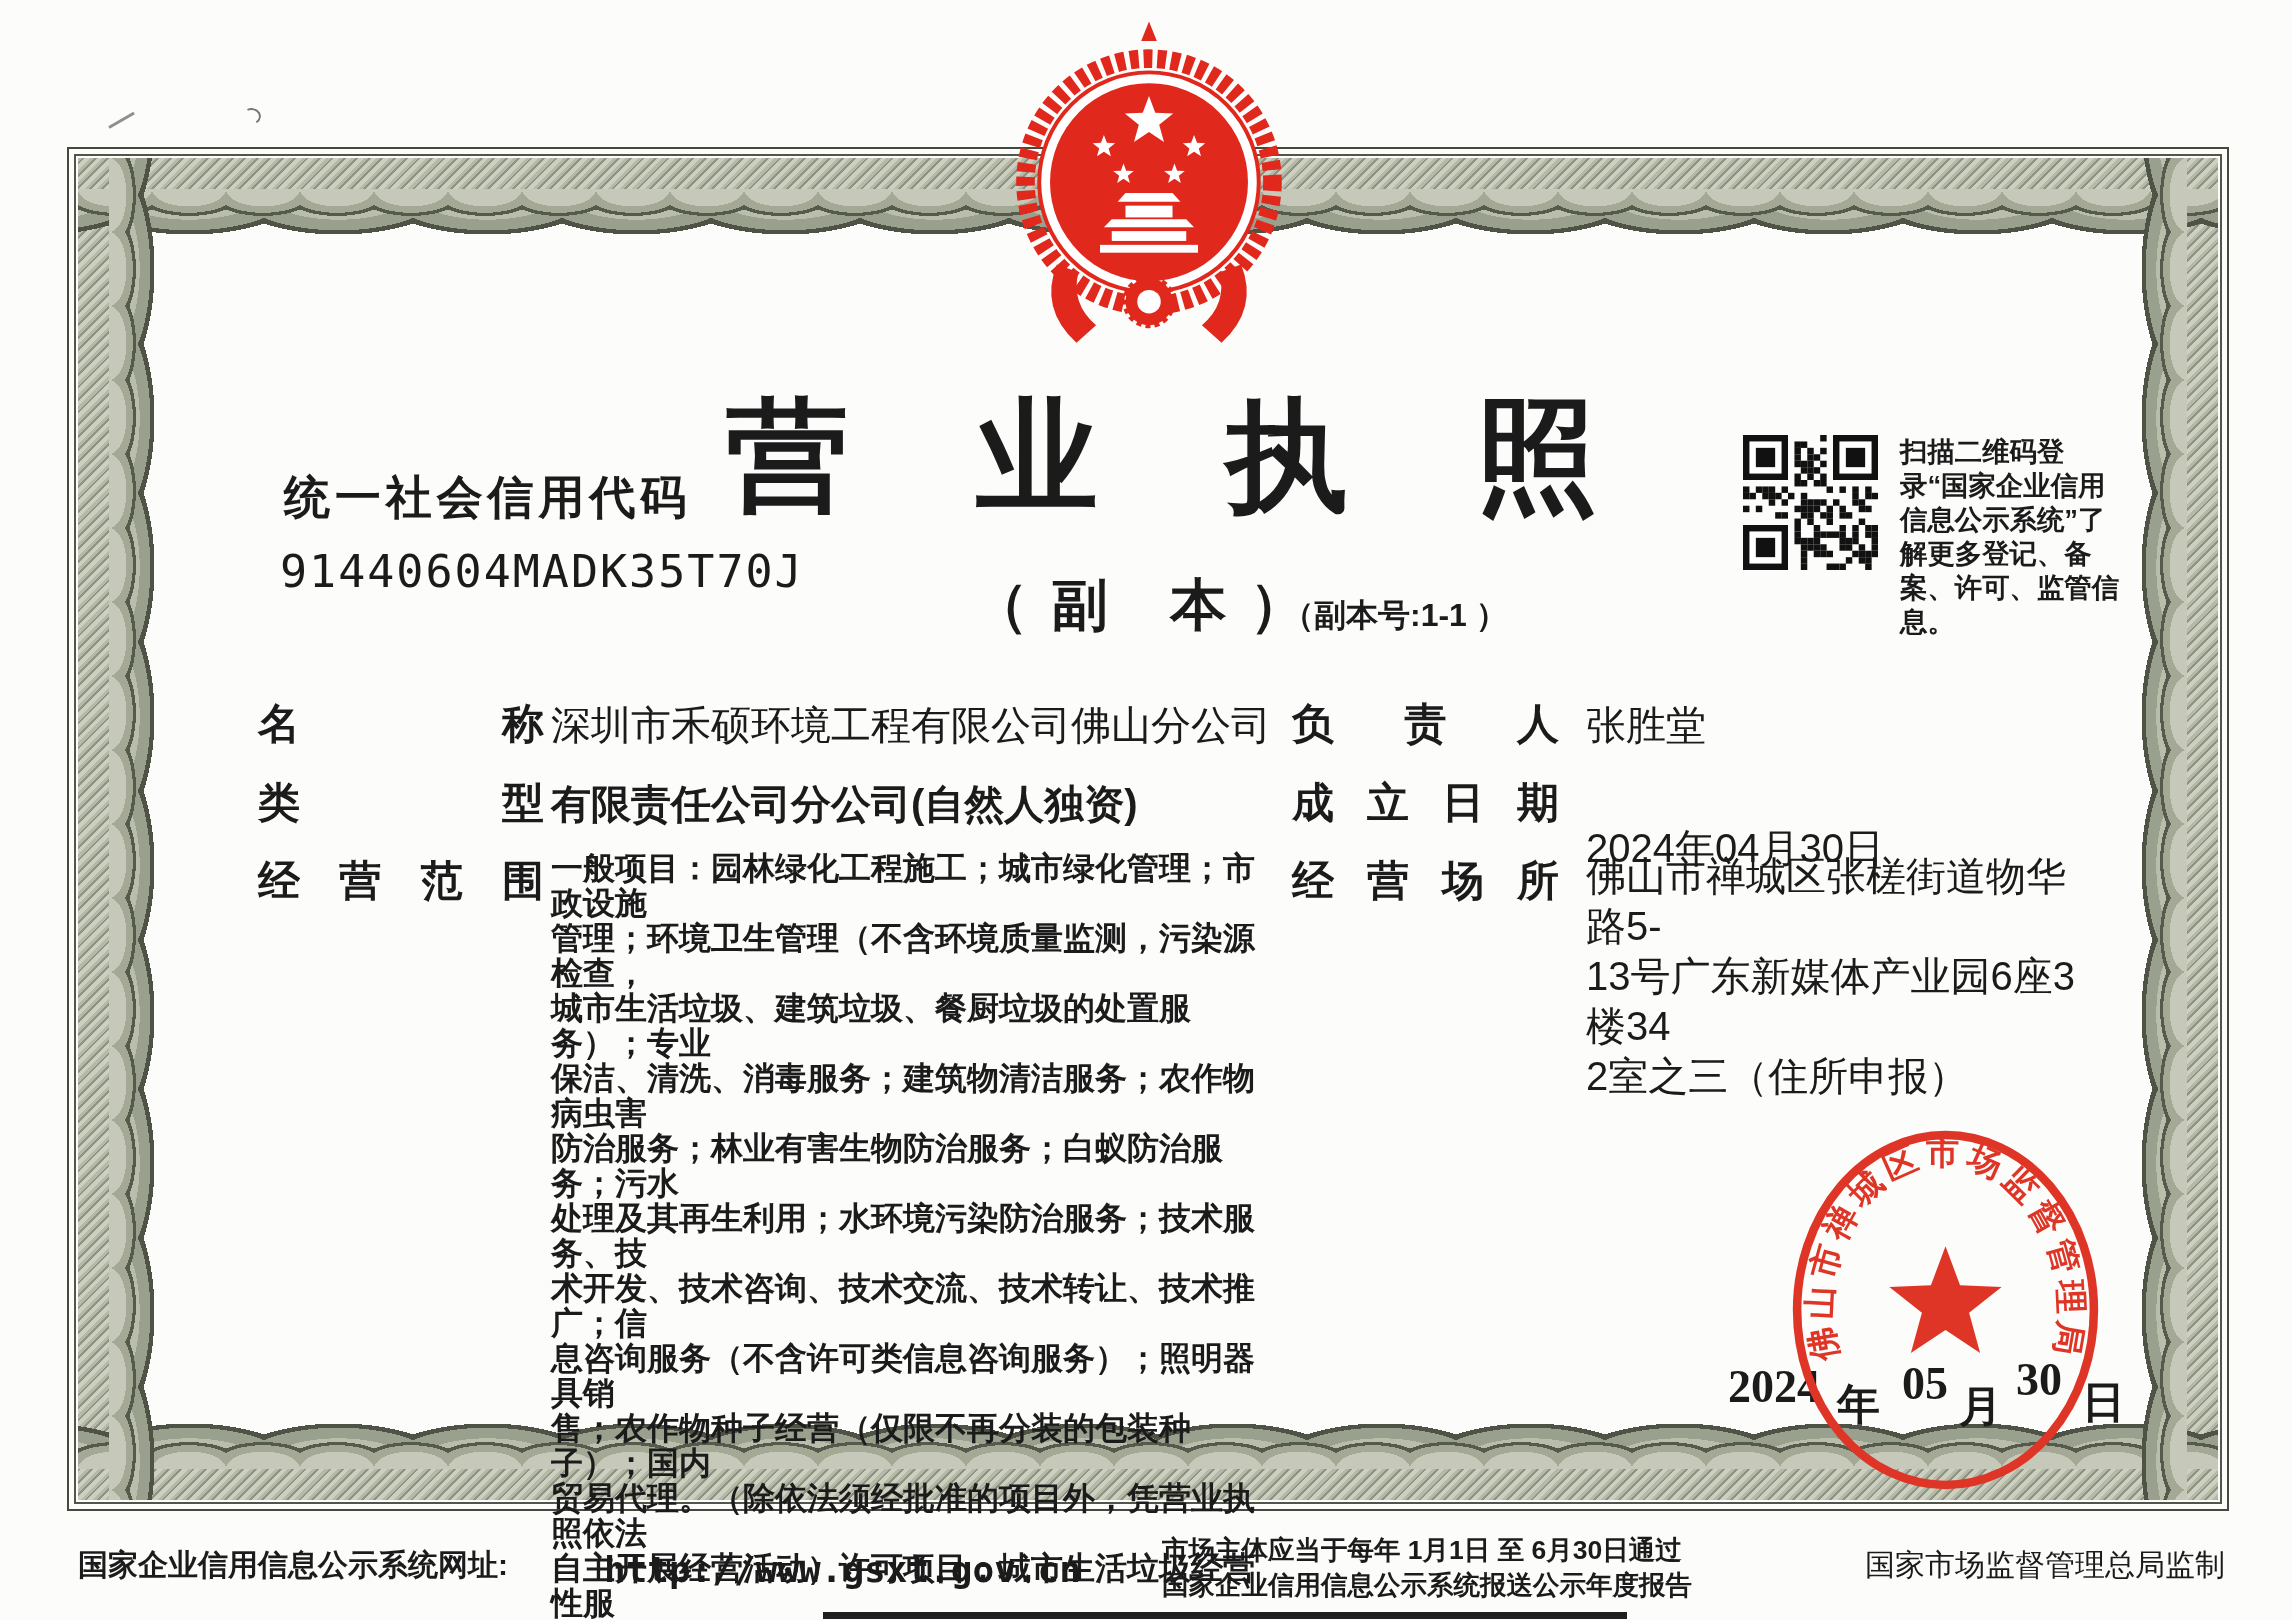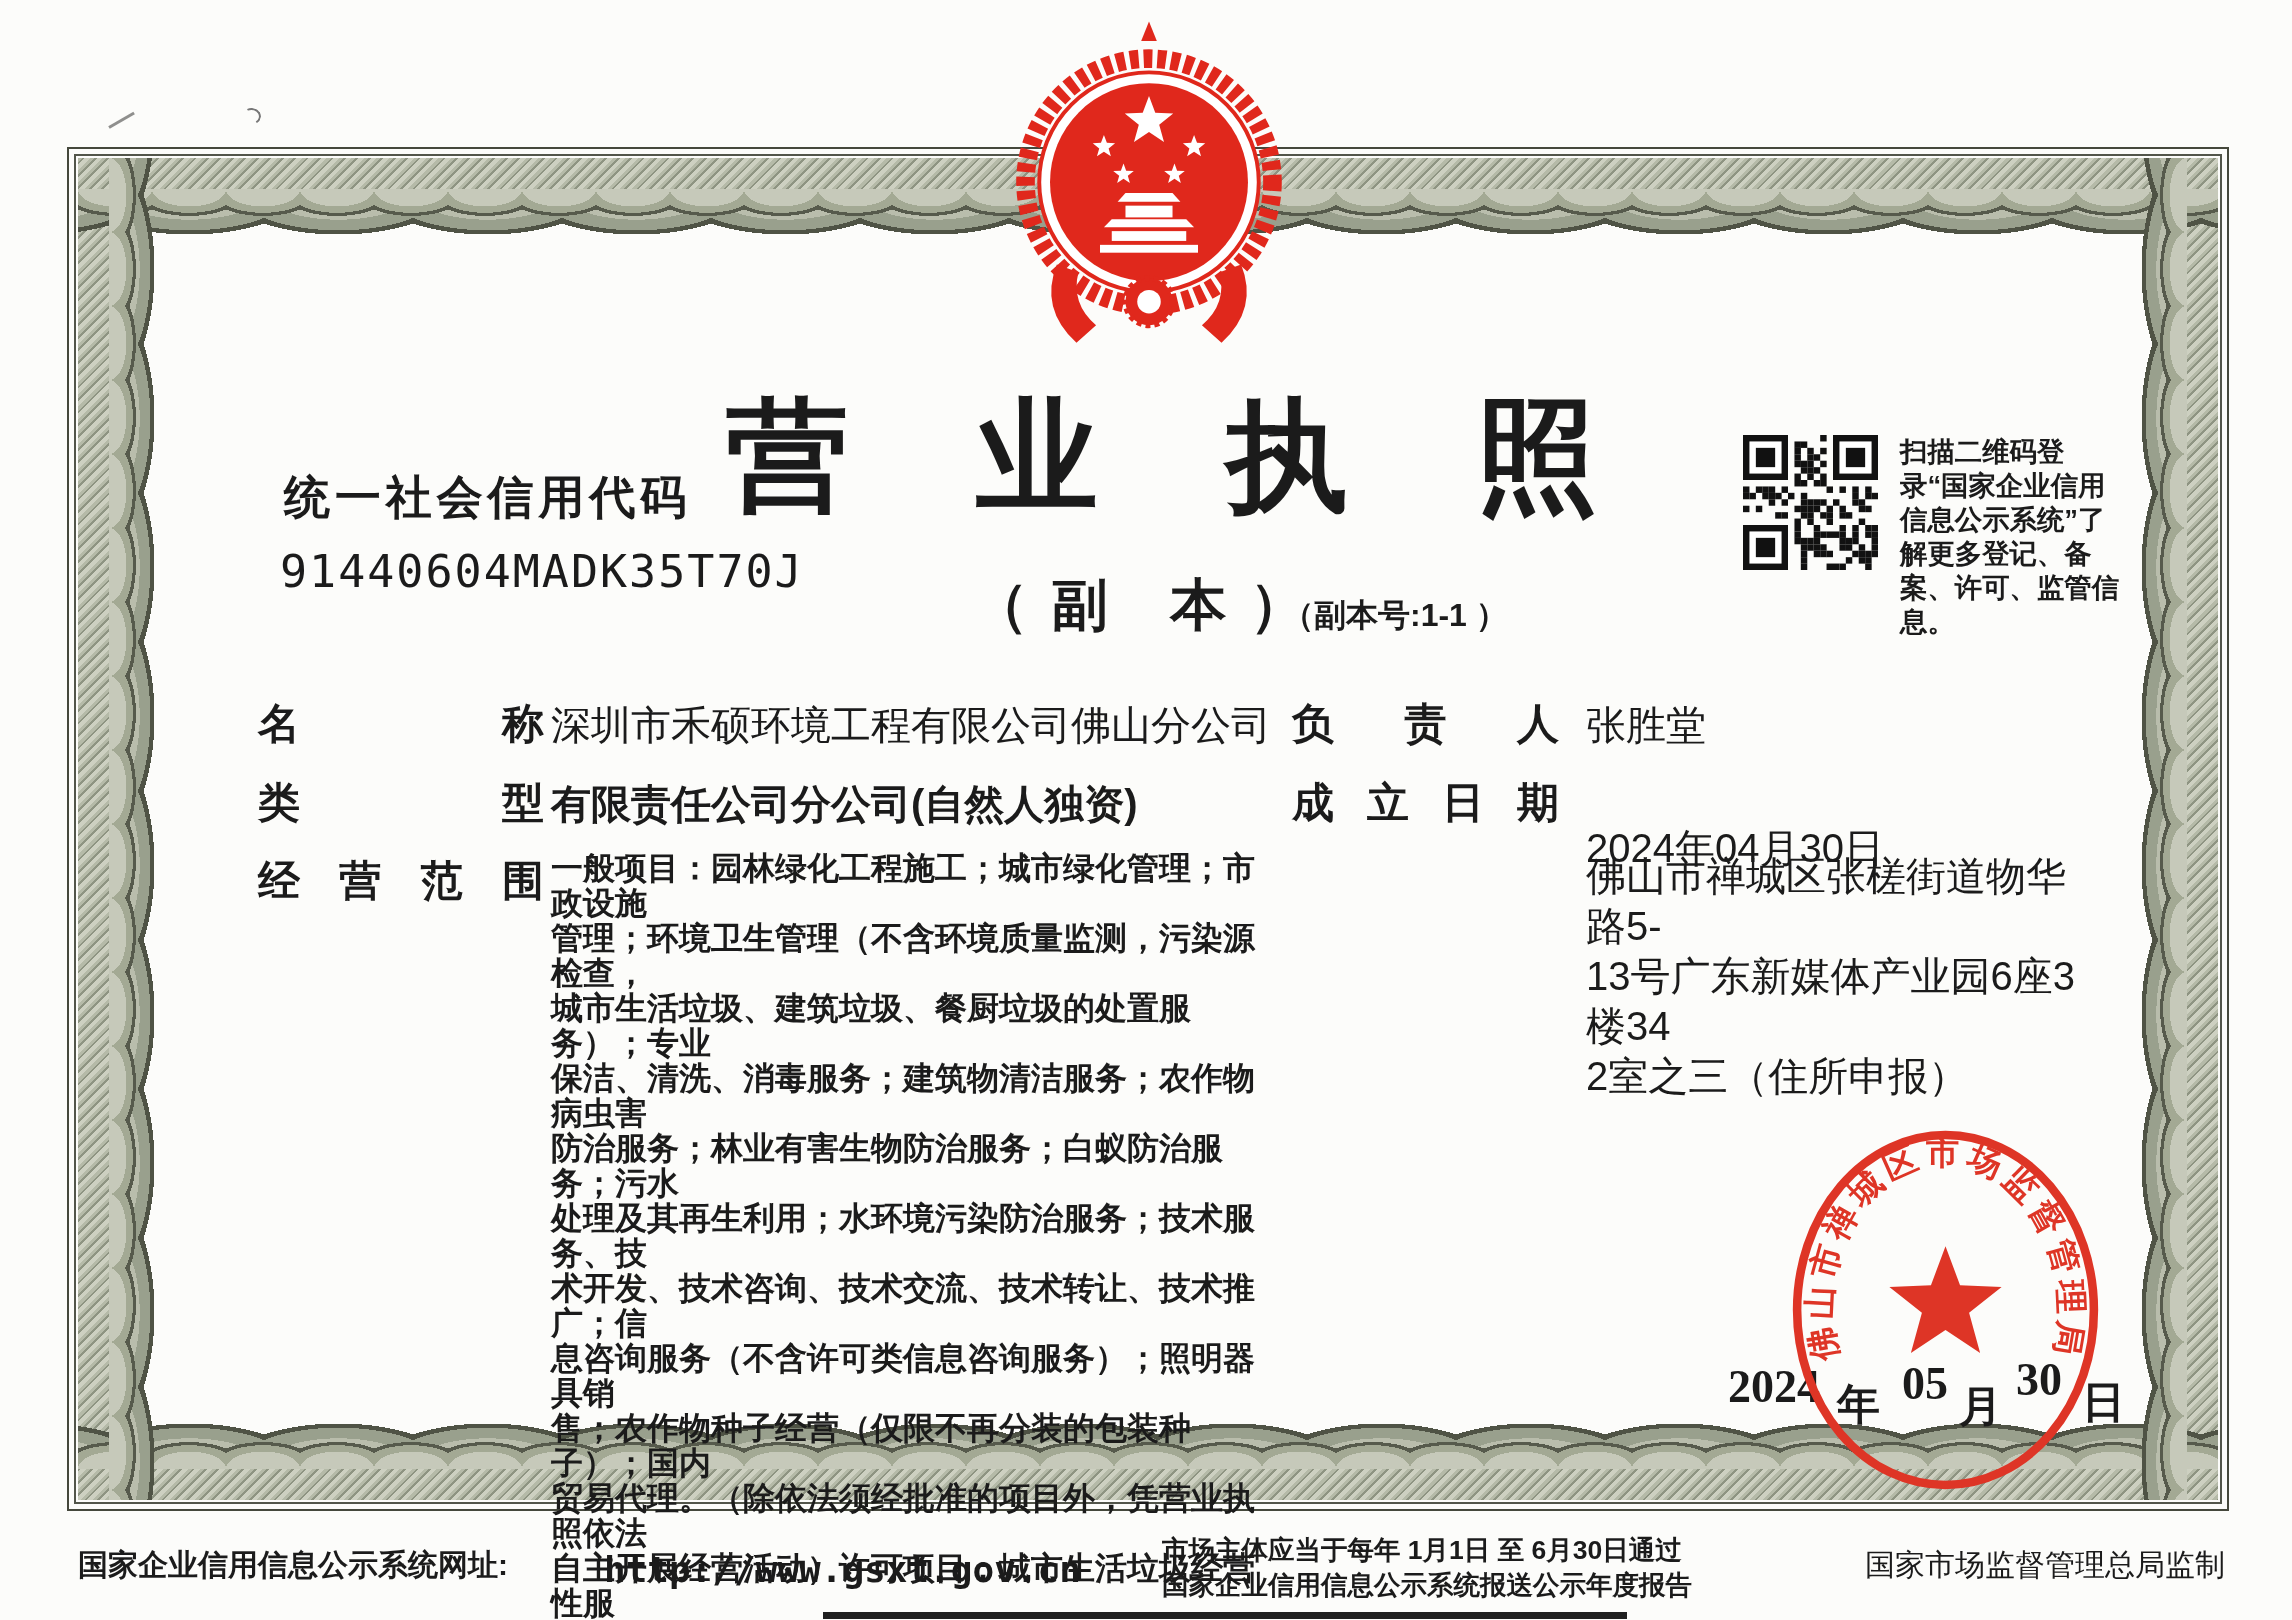--- a/index.html
+++ b/index.html
@@ -304,20 +304,21 @@
 贸易代理。（除依法须经批准的项目外，凭营业执照依法
 自主开展经营活动）许可项目：城市生活垃圾经营性服
 务。（依法须经批准的项目，经相关部门批准后方可开展
 经营活动，具体经营项目以相关部门批准文件或许可证件
 为准）</div>
 
   <div class="flabel lbl-person">负责人</div>
   <div class="fvalue val-person">张胜堂</div>
   <div class="flabel lbl-estd">成立日期</div>
   <div class="fvalue val-estd">2024年04月30日</div>
+  <div class="flabel lbl-prem">经营场所</div>
   <div class="fvalue val-prem">佛山市禅城区张槎街道物华路5-
 13号广东新媒体产业园6座3楼34
 2室之三（住所申报）</div>
 
   <div class="abs seal">
     <svg width="343" height="390" viewBox="0 0 360 410">
       <ellipse cx="180" cy="205" rx="156" ry="184" fill="none" stroke-width="9" class="seal-s"></ellipse>
       <polygon class="seal-f" points="180.0,138.0 195.3,178.9 239.0,180.8 204.8,208.0 216.4,250.2 180.0,226.0 143.6,250.2 155.2,208.0 121.0,180.8 164.7,178.9"></polygon>
       <path id="seal-arc" d="M 76.1,280 A 120,152 0 1 1 283.9,280" fill="none"></path>
       <text font-size="35" font-weight="700" letter-spacing="6" class="seal-f">

